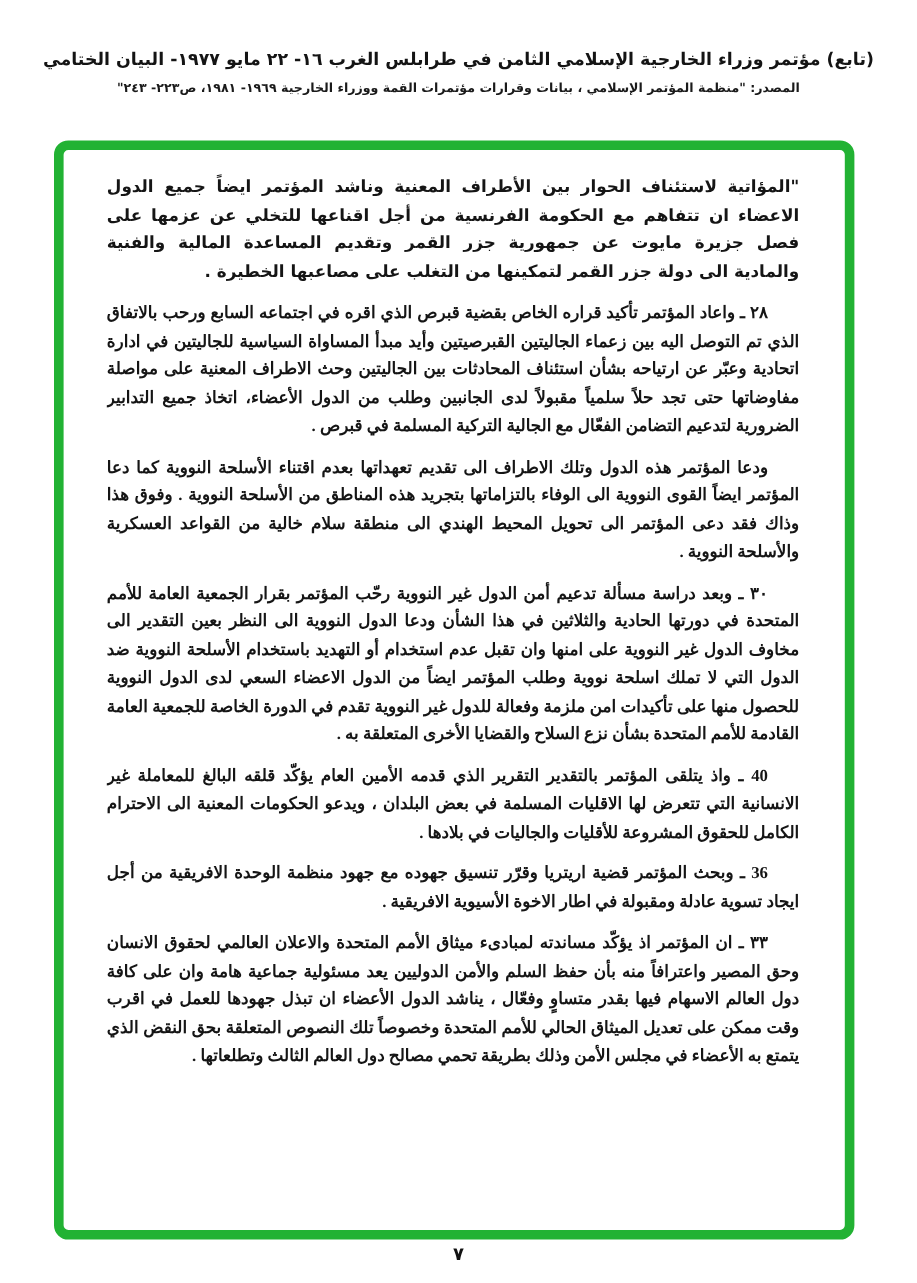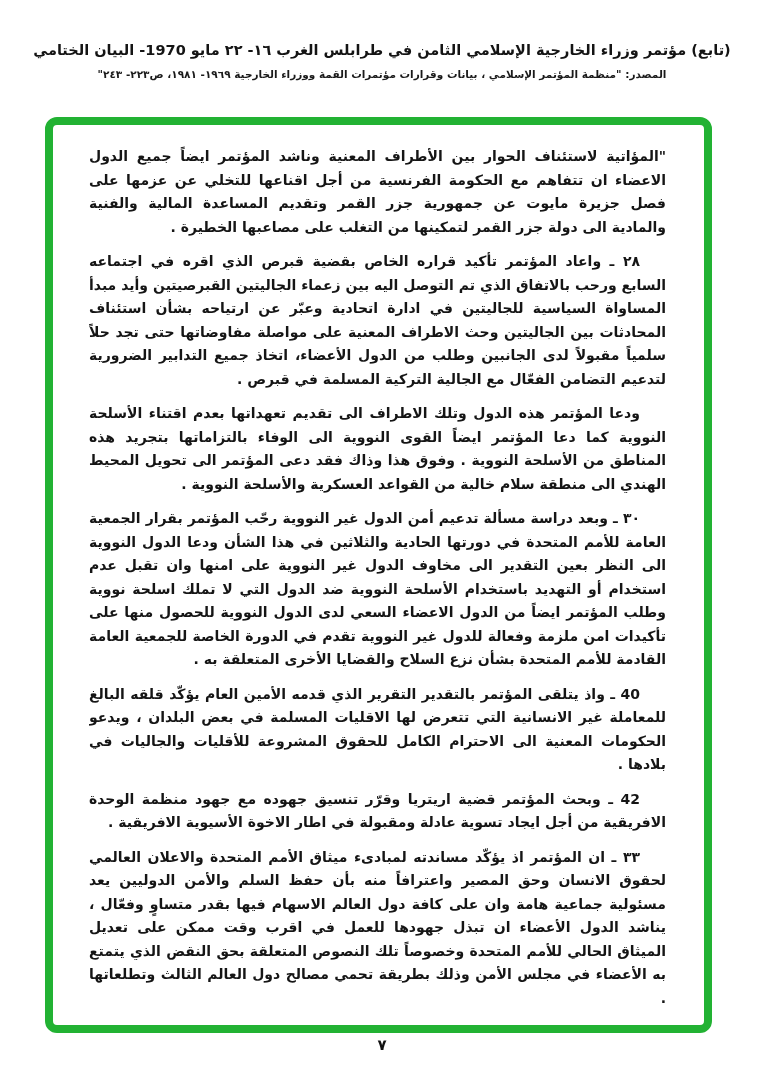--- a/index.html
+++ b/index.html
@@ -61,51 +61,52 @@
     font-size: 14px;
     font-weight: bold;
     line-height: 23.5px;
     overflow: hidden;
   }
   .content-inner p {
     margin: 0 0 11px 0;
   }
   .content-inner p.indented {
     text-indent: 26px;
+    font-family: Liberation Serif, serif;
   }
   
   .page-number {
     position: absolute;
     left: 0;
     width: 100%;
     top: 1036px;
     text-align: center;
     font-size: 15px;
     font-weight: bold;
     color: #111;
     direction: rtl;
   }
 </style>
 </head>
 <body>
 
 <div class="page">
 
   <div class="doc-header">
-    <div class="doc-title">(تابع) مؤتمر وزراء الخارجية الإسلامي الثامن في طرابلس الغرب ١٦- ٢٢ مايو 1970- البيان الختامي</div>
+    <div class="doc-title">(تابع) مؤتمر وزراء الخارجية الإسلامي الثامن في طرابلس الغرب ١٦- ٢٢ مايو ١٩٧٧- البيان الختامي</div>
     <div class="doc-source">المصدر: "منظمة المؤتمر الإسلامي ، بيانات وقرارات مؤتمرات القمة ووزراء الخارجية ١٩٦٩- ١٩٨١، ص٢٢٣- ٢٤٣"</div>
   </div>
 
   <div class="content-box" style="border-color: rgb(34, 178, 51);">
     <div class="content-inner" id="paragraphs-container">
         <p>"المؤاتية لاستئناف الحوار بين الأطراف المعنية وناشد المؤتمر ايضاً جميع الدول الاعضاء ان تتفاهم مع الحكومة الفرنسية من أجل اقناعها للتخلي عن عزمها على فصل جزيرة مايوت عن جمهورية جزر القمر وتقديم المساعدة المالية والفنية والمادية الى دولة جزر القمر لتمكينها من التغلب على مصاعبها الخطيرة .</p>
         <p class="indented">٢٨ ـ واعاد المؤتمر تأكيد قراره الخاص بقضية قبرص الذي اقره في اجتماعه السابع ورحب بالاتفاق الذي تم التوصل اليه بين زعماء الجاليتين القبرصيتين وأيد مبدأ المساواة السياسية للجاليتين في ادارة اتحادية وعبّر عن ارتياحه بشأن استئناف المحادثات بين الجاليتين وحث الاطراف المعنية على مواصلة مفاوضاتها حتى تجد حلاً سلمياً مقبولاً لدى الجانبين وطلب من الدول الأعضاء، اتخاذ جميع التدابير الضرورية لتدعيم التضامن الفعّال مع الجالية التركية المسلمة في قبرص .</p>
         <p class="indented">ودعا المؤتمر هذه الدول وتلك الاطراف الى تقديم تعهداتها بعدم اقتناء الأسلحة النووية كما دعا المؤتمر ايضاً القوى النووية الى الوفاء بالتزاماتها بتجريد هذه المناطق من الأسلحة النووية . وفوق هذا وذاك فقد دعى المؤتمر الى تحويل المحيط الهندي الى منطقة سلام خالية من القواعد العسكرية والأسلحة النووية .</p>
         <p class="indented">٣٠ ـ وبعد دراسة مسألة تدعيم أمن الدول غير النووية رحّب المؤتمر بقرار الجمعية العامة للأمم المتحدة في دورتها الحادية والثلاثين في هذا الشأن ودعا الدول النووية الى النظر بعين التقدير الى مخاوف الدول غير النووية على امنها وان تقبل عدم استخدام أو التهديد باستخدام الأسلحة النووية ضد الدول التي لا تملك اسلحة نووية وطلب المؤتمر ايضاً من الدول الاعضاء السعي لدى الدول النووية للحصول منها على تأكيدات امن ملزمة وفعالة للدول غير النووية تقدم في الدورة الخاصة للجمعية العامة القادمة للأمم المتحدة بشأن نزع السلاح والقضايا الأخرى المتعلقة به .</p>
         <p class="indented">40 ـ واذ يتلقى المؤتمر بالتقدير التقرير الذي قدمه الأمين العام يؤكّد قلقه البالغ للمعاملة غير الانسانية التي تتعرض لها الاقليات المسلمة في بعض البلدان ، ويدعو الحكومات المعنية الى الاحترام الكامل للحقوق المشروعة للأقليات والجاليات في بلادها .</p>
-        <p class="indented">42 ـ وبحث المؤتمر قضية اريتريا وقرّر تنسيق جهوده مع جهود منظمة الوحدة الافريقية من أجل ايجاد تسوية عادلة ومقبولة في اطار الاخوة الأسيوية الافريقية .</p>
+        <p class="indented">36 ـ وبحث المؤتمر قضية اريتريا وقرّر تنسيق جهوده مع جهود منظمة الوحدة الافريقية من أجل ايجاد تسوية عادلة ومقبولة في اطار الاخوة الأسيوية الافريقية .</p>
         <p class="indented">٣٣ ـ ان المؤتمر اذ يؤكّد مساندته لمبادىء ميثاق الأمم المتحدة والاعلان العالمي لحقوق الانسان وحق المصير واعترافاً منه بأن حفظ السلم والأمن الدوليين يعد مسئولية جماعية هامة وان على كافة دول العالم الاسهام فيها بقدر متساوٍ وفعّال ، يناشد الدول الأعضاء ان تبذل جهودها للعمل في اقرب وقت ممكن على تعديل الميثاق الحالي للأمم المتحدة وخصوصاً تلك النصوص المتعلقة بحق النقض الذي يتمتع به الأعضاء في مجلس الأمن وذلك بطريقة تحمي مصالح دول العالم الثالث وتطلعاتها .</p>
       </div>
   </div>
 
   <div class="page-number">٧</div>
 
 </div>
 
 </body></html>

